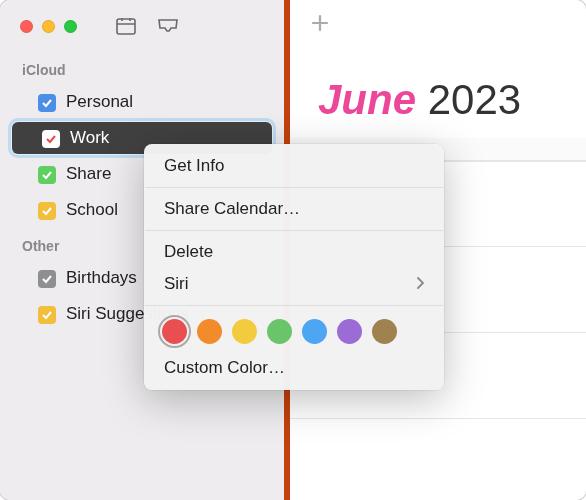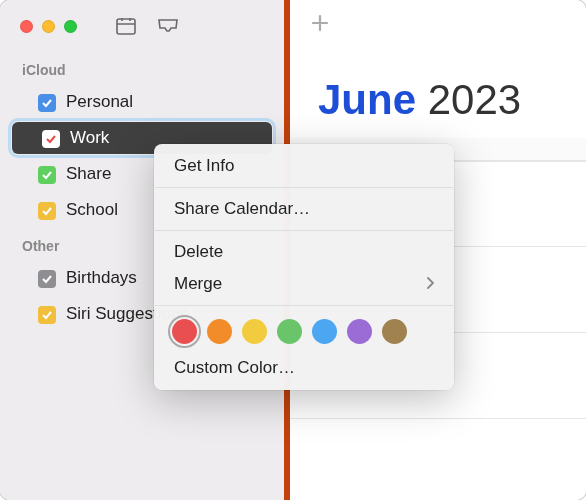--- a/index.html
+++ b/index.html
@@ -23,27 +23,27 @@
     .cal-item.selected .cal-label { color: #fff; font-weight: 500; }
     .checkbox { width: 18px; height: 18px; border-radius: 4px; display: flex; align-items: center; justify-content: center; flex-shrink: 0; }
     .checkbox svg { width: 12px; height: 12px; }
     .cal-label { font-size: 17px; }
     
     
     .main { flex: 1; background: #fff; position: relative; }
     .main-toolbar { height: 52px; display: flex; align-items: center; padding: 0 20px; }
     .plus-btn { color: #999; font-size: 22px; }
     .month-title { padding: 24px 20px 14px 28px; font-size: 42px; font-weight: 400; color: #333; }
-    .month-title strong { font-weight: 700; color: #1d4ed8; }
+    .month-title strong { font-weight: 700; color: #ec4899; font-style: italic; }
     .weekday-row { height: 24px; border-bottom: 1px solid #e6e6e6; background: #fafafa; }
     .calendar-body { position: absolute; top: 160px; left: 0; right: 0; bottom: 0; }
     .calendar-body .line { border-top: 1px solid #e6e6e6; height: 86px; }
     
     
-    .context-menu { position: absolute; left: 154px; top: 144px; width: 300px; background: rgba(242,242,242,0.98); border-radius: 8px; box-shadow: 0 10px 40px rgba(0,0,0,0.25), 0 0 0 0.5px rgba(0,0,0,0.1); padding: 6px 0; z-index: 10; }
+    .context-menu { position: absolute; left: 144px; top: 144px; width: 300px; background: rgba(242,242,242,0.98); border-radius: 8px; box-shadow: 0 10px 40px rgba(0,0,0,0.25), 0 0 0 0.5px rgba(0,0,0,0.1); padding: 6px 0; z-index: 10; }
     .menu-item { padding: 6px 20px; font-size: 17px; color: #222; display: flex; align-items: center; justify-content: space-between; }
     .menu-sep { height: 1px; background: #ddd; margin: 5px 1px; }
     .color-row { padding: 8px 18px; display: flex; gap: 10px; align-items: center; }
     .color-swatch { width: 25px; height: 25px; border-radius: 50%; position: relative; }
     .color-swatch.selected::after { content: ''; position: absolute; inset: -4px; border: 2px solid rgba(0,0,0,0.3); border-radius: 50%; }
     .chevron { color: #888; }
   </style>
 </head>
 <body>
 
@@ -152,21 +152,21 @@
       </div>
     <div class="menu-sep"></div>
     <div class="menu-item">
         <span>Share Calendar…</span>
       </div>
     <div class="menu-sep"></div>
     <div class="menu-item">
         <span>Delete</span>
       </div>
     <div class="menu-item">
-      <span>Merge</span>
+      <span>Siri</span>
       <span class="chevron">
         <svg width="8" height="12" viewBox="0 0 8 12">
             <path d="M2 1 L7 6 L2 11" stroke="#888" stroke-width="1.8" fill="none" stroke-linecap="round"></path>
           </svg>
       </span>
     </div>
     <div class="menu-sep"></div>
     <div class="color-row">
       <div class="color-swatch selected" style="background:#E94E50"></div>
       <div class="color-swatch" style="background:#F28C2B"></div>

